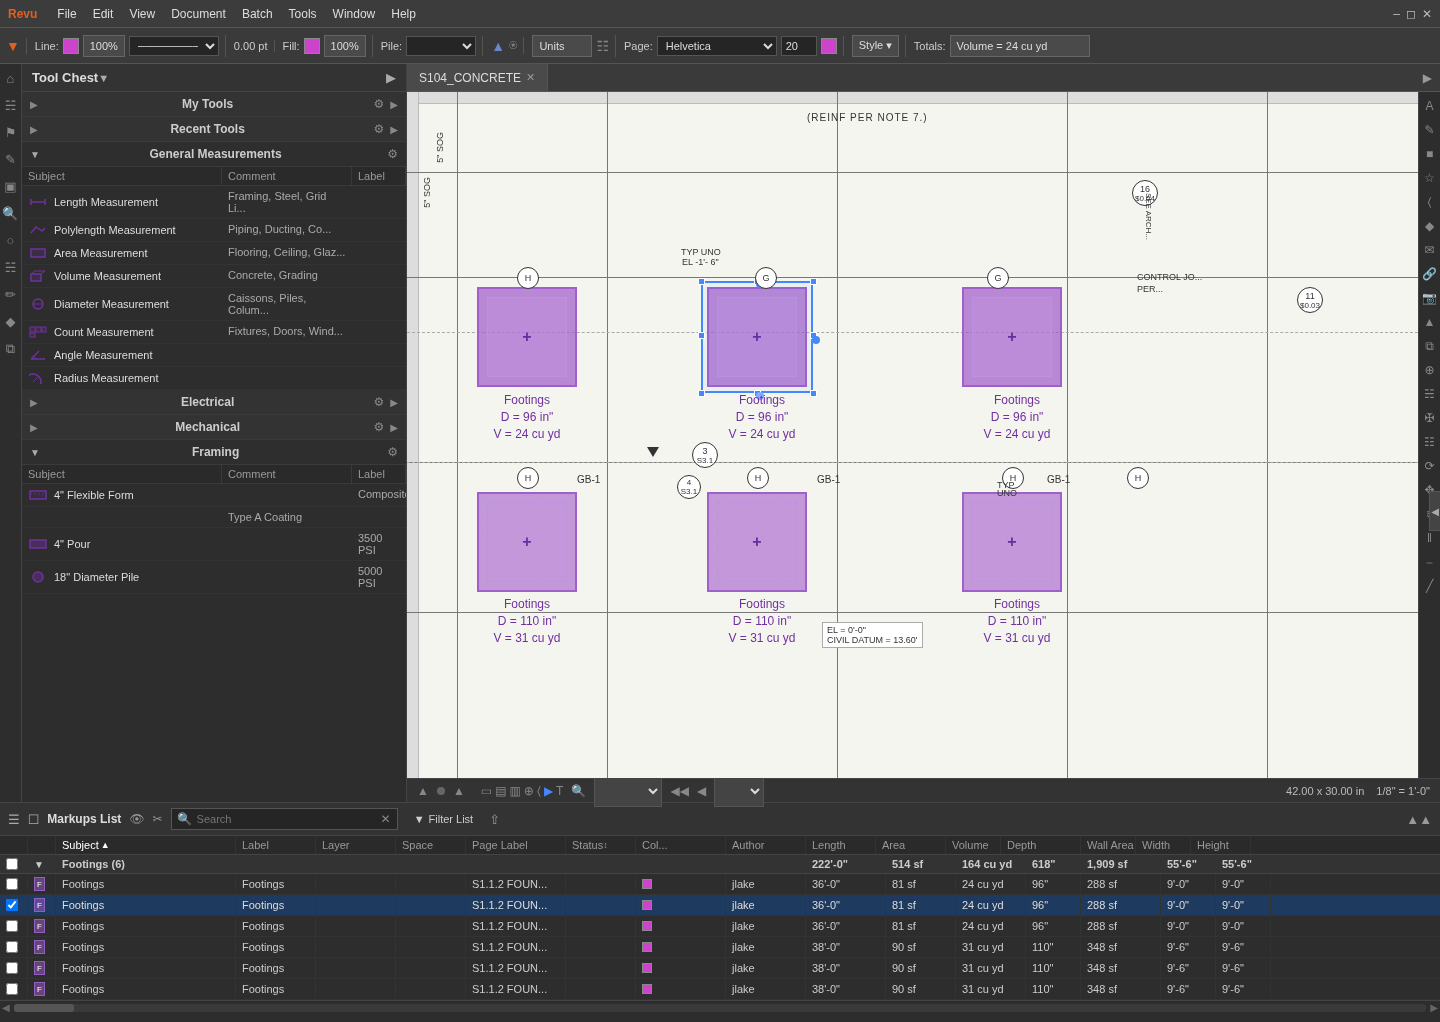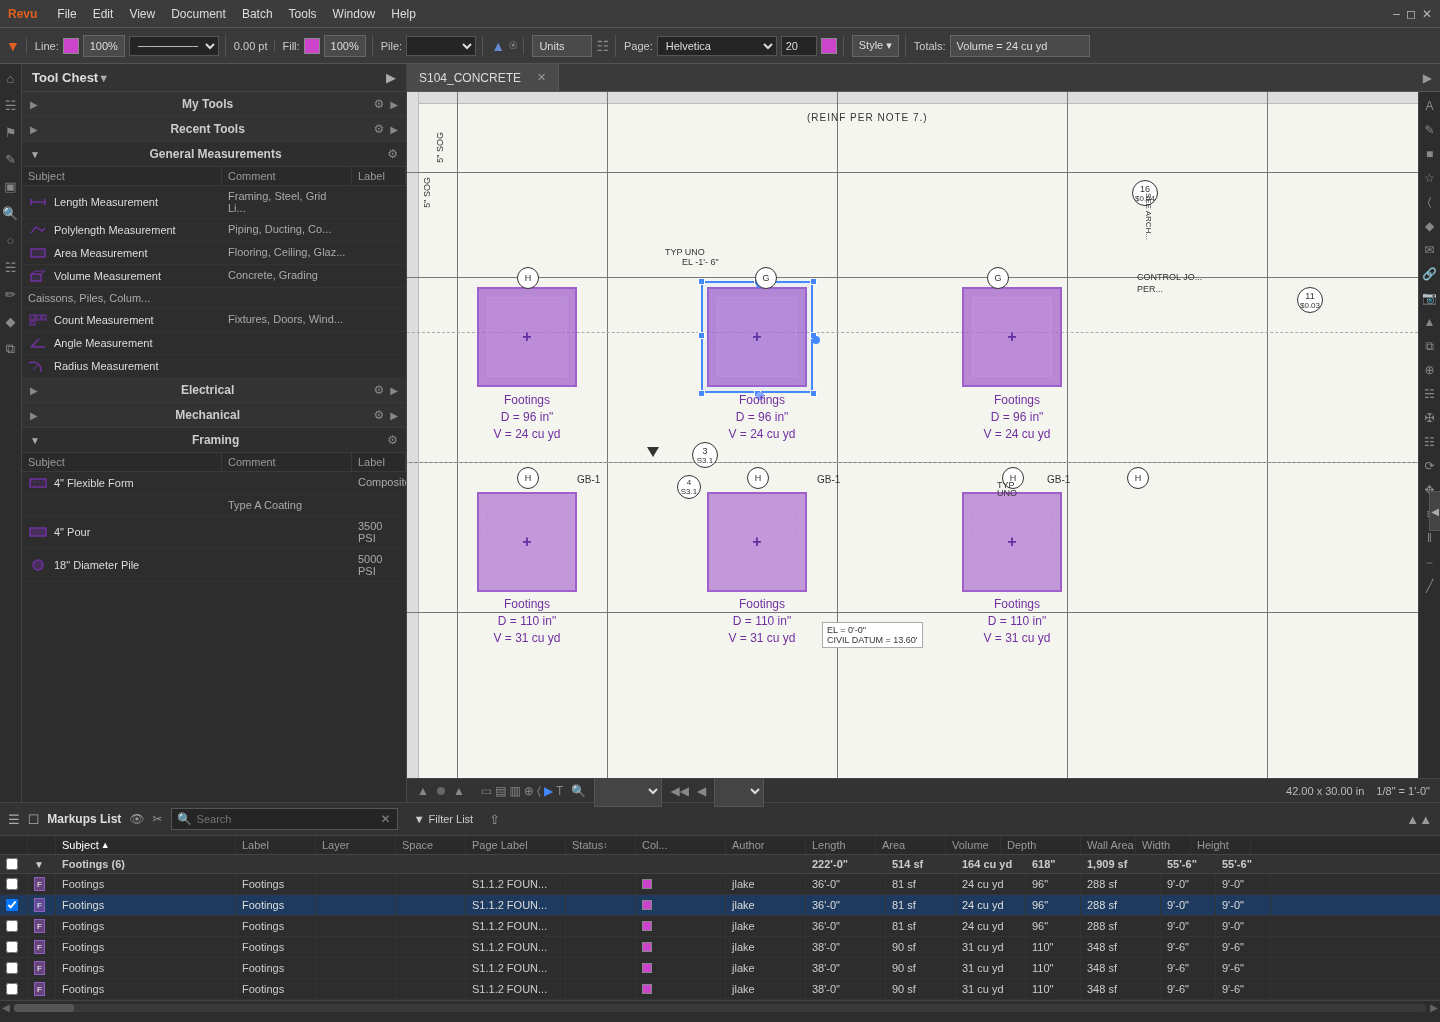--- a/index.html
+++ b/index.html
@@ -51,21 +51,21 @@
     .tool-icon { width: 20px; height: 14px; display: flex; align-items: center; justify-content: center; }
     .tool-icon svg { width: 18px; height: 12px; }
     .tool-name { font-size: 11px; color: #ddd; }
     .tool-comment { padding: 4px 6px; font-size: 11px; color: #aaa; }
     .tool-label { padding: 4px 6px; font-size: 11px; color: #aaa; }
 
     .sub-section-header { display: flex; align-items: center; justify-content: space-between; padding: 5px 8px; background: #2e2e2e; border-bottom: 1px solid #3a3a3a; cursor: pointer; }
 
     
     #tab-bar { display: flex; align-items: center; background: #3a3a3a; height: 28px; border-bottom: 1px solid #555; }
-    .tab-item { display: flex; align-items: center; gap: 16px; padding: 0 12px; height: 100%; background: #4a4a4a; border-right: 1px solid #555; font-size: 12px; color: #ddd; cursor: pointer; }
+    .tab-item { display: flex; align-items: center; gap: 5px; padding: 0 12px; height: 100%; background: #4a4a4a; border-right: 1px solid #555; font-size: 12px; color: #ddd; cursor: pointer; }
     .tab-close { color: #999; font-size: 11px; cursor: pointer; }
     .tab-expand { color: #999; margin-left: auto; font-size: 12px; padding: 0 8px; cursor: pointer; }
 
     
     #blueprint { flex: 1; background: #f5f5f0; position: relative; overflow: hidden; }
 
     
     .grid-line-h { position: absolute; border-top: 1px dashed #999; width: 100%; }
     .grid-line-h-solid { position: absolute; border-top: 1px solid #777; width: 100%; }
     .grid-line-v-solid { position: absolute; border-left: 1px solid #777; height: 100%; }
@@ -297,20 +297,29 @@
                 <line x1="6" y1="1" x2="16" y2="1" stroke="#7030a0" stroke-width="1"></line>
               </svg>
           </div>
           <span class="tool-name">Volume Measurement</span>
         </div>
         <div class="tool-comment">Concrete, Grading</div>
         <div class="tool-label"></div>
       </div>
 
       <div class="tool-row">
+        <div class="tool-name-cell">
+          <div class="tool-icon">
+            <svg viewBox="0 0 18 12">
+                <circle cx="9" cy="6" r="5" stroke="#7030a0" stroke-width="1.5" fill="none"></circle>
+                <line x1="4" y1="6" x2="14" y2="6" stroke="#7030a0" stroke-width="1"></line>
+              </svg>
+          </div>
+          <span class="tool-name">Diameter Measurement</span>
+        </div>
         <div class="tool-comment">Caissons, Piles, Colum...</div>
         <div class="tool-label"></div>
       </div>
 
       <div class="tool-row">
         <div class="tool-name-cell">
           <div class="tool-icon">
             <svg viewBox="0 0 18 12">
                 <rect x="1" y="1" width="5" height="5" stroke="#7030a0" stroke-width="1" fill="rgba(112,48,160,0.2)"></rect>
                 <rect x="7" y="1" width="5" height="5" stroke="#7030a0" stroke-width="1" fill="rgba(112,48,160,0.2)"></rect>
@@ -566,21 +575,21 @@
         <div class="annot-text" style="top:382px; left:640px; font-size:10px;">GB-1</div>
 
         <div class="annot-circle" style="top:175px; left:110px; width:22px; height:22px;">H</div>
         <div class="annot-circle" style="top:375px; left:110px; width:22px; height:22px;">H</div>
         <div class="annot-circle" style="top:375px; left:340px; width:22px; height:22px;">H</div>
         <div class="annot-circle" style="top:375px; left:595px; width:22px; height:22px;">H</div>
         <div class="annot-circle" style="top:375px; left:720px; width:22px; height:22px;">H</div>
         <div class="annot-circle" style="top:175px; left:348px; width:22px; height:22px;">G</div>
         <div class="annot-circle" style="top:175px; left:580px; width:22px; height:22px;">G</div>
 
-        <div class="annot-text" style="top:155px; left:258px; font-size:9px;">TYP UNO</div>
+        <div class="annot-text" style="top:155px; left:274px; font-size:9px;">TYP UNO</div>
         <div class="annot-text" style="top:165px; left:275px; font-size:9px;">EL -1'- 6"</div>
         <div class="annot-text" style="top:388px; left:590px; font-size:9px;">TYP</div>
         <div class="annot-text" style="top:396px; left:590px; font-size:9px;">UNO</div>
 
         <div class="annot-circle" style="top:88px; left:725px; width:26px; height:26px; font-size:9px;">
             <div style="text-align:center">
               <div>16</div>
               <div style="font-size:8px">$0.04</div>
             </div>
           </div>

